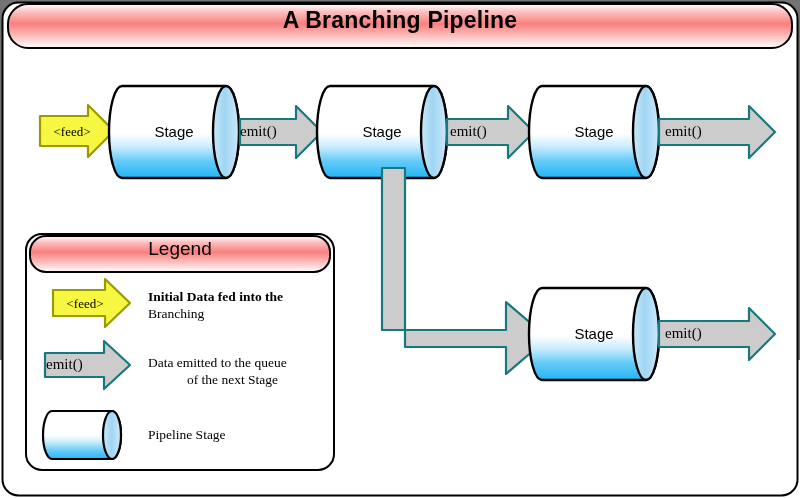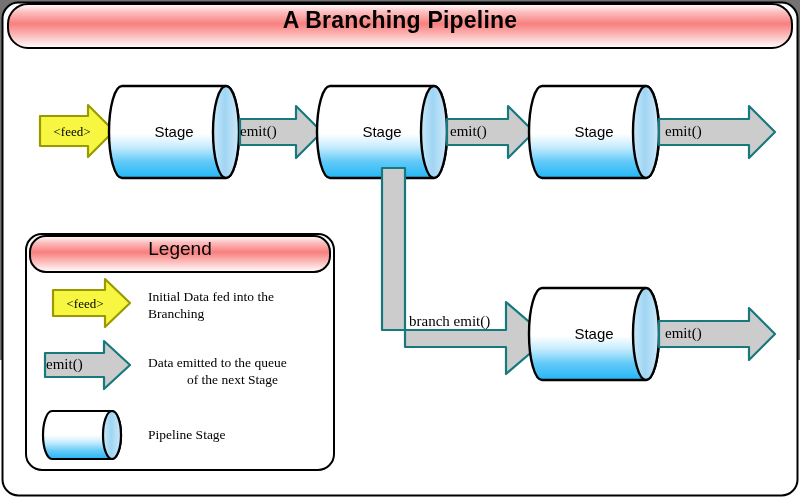--- a/index.html
+++ b/index.html
@@ -192,29 +192,28 @@
   <div class="txt stage-text" style="left:122px; top:123px; width:104px;">Stage</div>
   <div class="txt stage-text" style="left:330px; top:123px; width:104px;">Stage</div>
   <div class="txt stage-text" style="left:542px; top:123px; width:104px;">Stage</div>
   <div class="txt stage-text" style="left:542px; top:325px; width:104px;">Stage</div>
 
   <div class="txt feed-text" style="left:40px; top:124px; width:64px;">&lt;feed&gt;</div>
 
   <div class="txt emit-text" style="left:240px; top:123px; width:68px;">emit()</div>
   <div class="txt emit-text" style="left:450px; top:123px; width:68px;">emit()</div>
   <div class="txt emit-text" style="left:665px; top:123px; width:76px;">emit()</div>
-  <div class="txt emit-text" style="left:409px; top:313px; width:100px;">branch emit()</div>
   <div class="txt emit-text" style="left:665px; top:325px; width:76px;">emit()</div>
 
   <div class="txt legend-title-text">Legend</div>
 
   <div class="txt feed-text" style="left:55px; top:296px; width:60px;">&lt;feed&gt;</div>
   <div class="txt emit-text" style="left:46px; top:356px; width:62px;">emit()</div>
 
-  <div class="txt legend-desc" style="left:148px; top:288px; width:180px;">Initial Data fed into the</div>
+  <div class="txt legend-desc" style="left:148px; top:288px; width:180px;font-weight:bold;">Initial Data fed into the</div>
   <div class="txt legend-desc" style="left:148px; top:305px; width:180px;">Branching</div>
 
   <div class="txt legend-desc" style="left:148px; top:354px; width:185px;">Data emitted to the queue</div>
   <div class="txt legend-desc" style="left:140px; top:371px; width:185px;text-align:center;">of the next Stage</div>
 
   <div class="txt legend-desc" style="left:148px; top:426px; width:180px;">Pipeline Stage</div>
 
 </div>
 
 </body></html>

